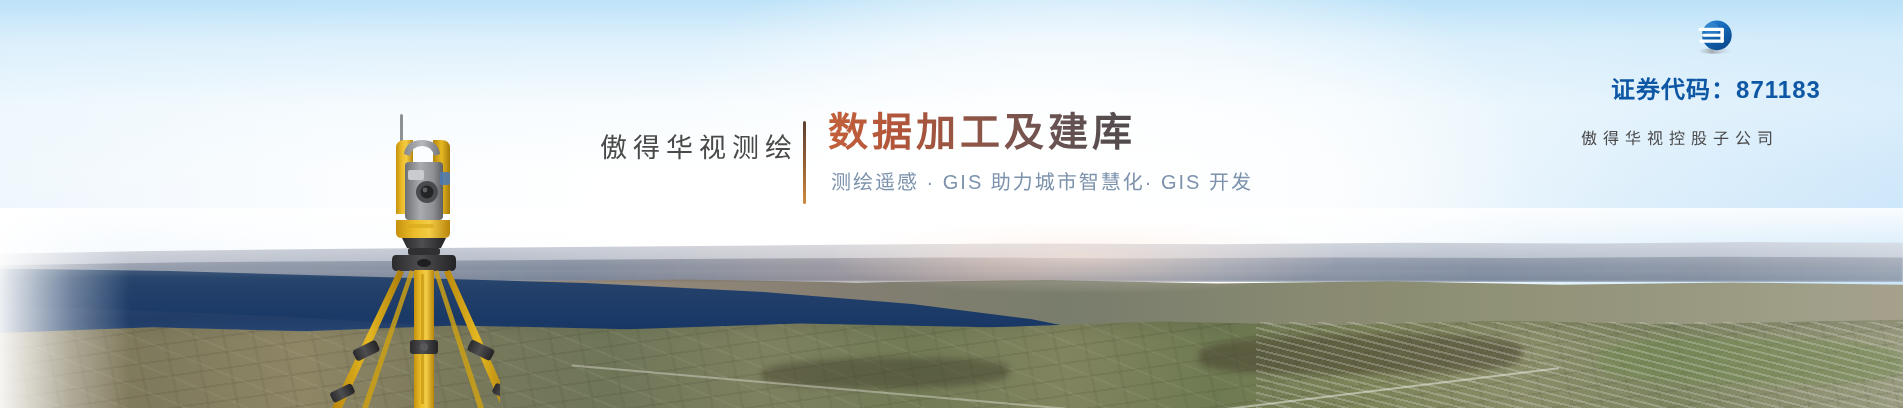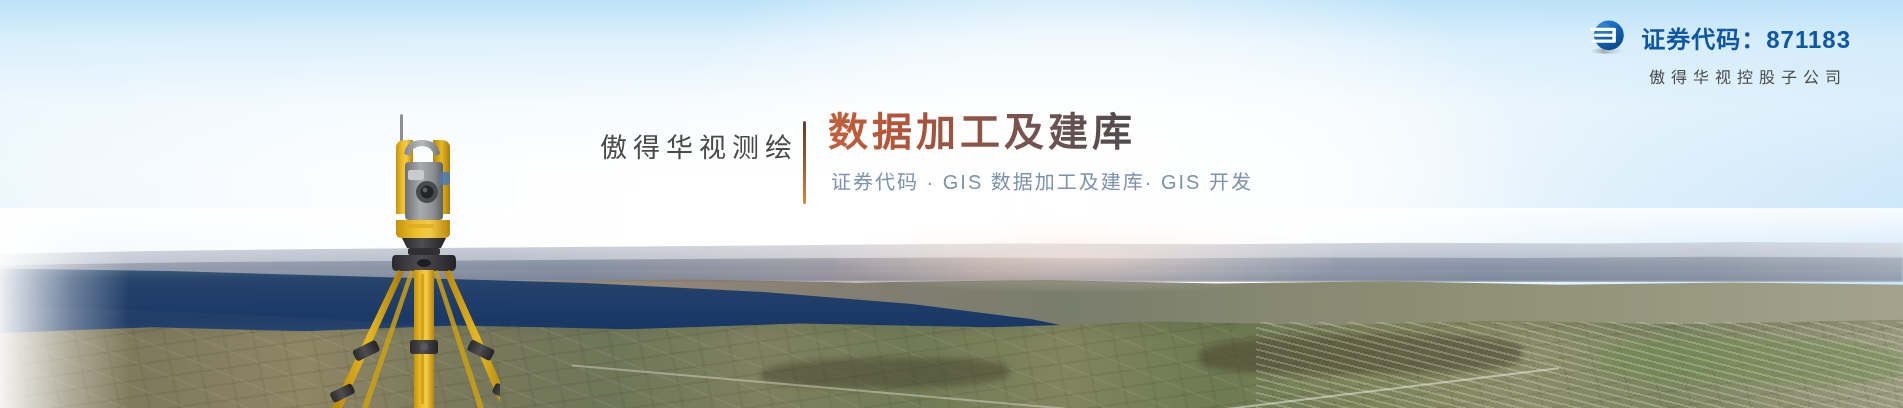--- a/index.html
+++ b/index.html
@@ -354,37 +354,38 @@
     right: 52px;
     top: 16px;
     width: 270px;
     height: 78px;
   }
   .stock-row {
     display: flex;
     align-items: center;
     gap: 12px;
     justify-content: flex-end;
+    flex-direction: column;
   }
   .logo-mark {
     flex: 0 0 auto;
     width: 42px;
     height: 42px;
     display: block;
   }
   .stock-code {
     font-size: 24px;
     font-weight: 700;
     color: #0e57a4;
     letter-spacing: 1px;
     white-space: nowrap;
   }
   .subsidiary {
-    margin-top: 6px;
-    text-align: right;
+    margin-top: 20px;
+    text-align: left;
     padding-right: 4px;
     font-size: 16px;
     letter-spacing: 6px;
     color: #4b4b4b;
     white-space: nowrap;
   }
 </style>
 </head>
 <body>
 
@@ -497,21 +498,21 @@
     </svg>
   </div>
 
   <div class="headline-group">
     <div class="brand-left">傲得华视测绘</div>
 
     <div class="divider"></div>
 
     <div class="headline">数据加工及建库</div>
 
-    <div class="subline">证券代码 · GIS 数据加工及建库·  GIS 开发</div>
+    <div class="subline">测绘遥感 · GIS 助力城市智慧化·  GIS 开发</div>
   </div>
 
   <div class="stock-block">
     <div class="stock-row">
       <svg class="logo-mark" viewBox="0 0 48 48">
         <defs>
           <linearGradient id="sph" x1="0" y1="0" x2="0.6" y2="1">
             <stop offset="0%" stop-color="#2f86d4"></stop>
             <stop offset="45%" stop-color="#1569b8"></stop>
             <stop offset="100%" stop-color="#0b4c91"></stop>

